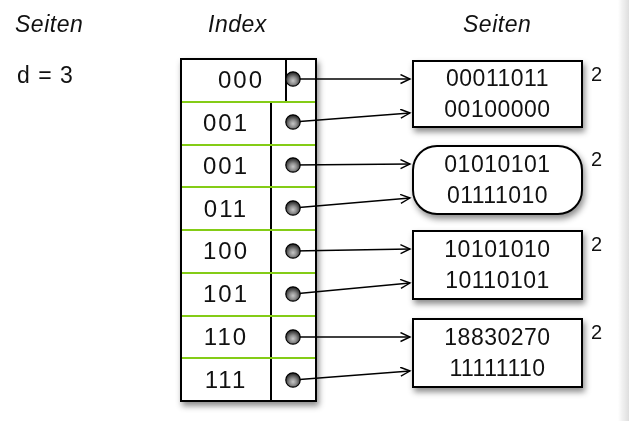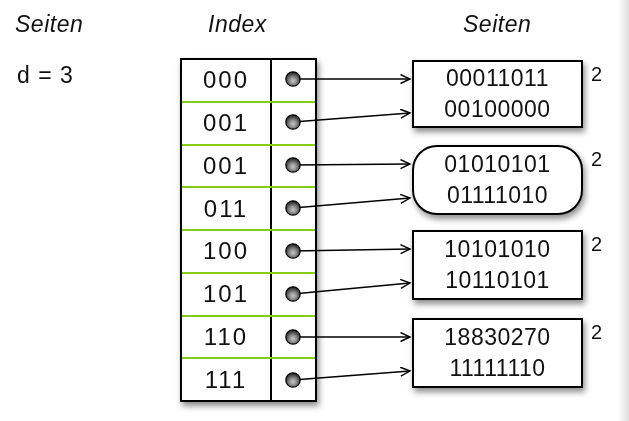--- a/index.html
+++ b/index.html
@@ -29,21 +29,21 @@
     position:absolute;
     left:180px;top:58px;
     width:137px;height:344px;
     box-sizing:border-box;
     border:2.5px solid #000;
     background:#fff;
     box-shadow:2px 4px 6px rgba(0,0,0,0.45);
     display:flex;flex-direction:column;
   }
   .idx-row{flex:1;display:flex;border-top:2px solid #84cc16;}
-  .idx-row:first-child{border-top:none;}
+  .idx-row:first-child{border-top:none;margin-left:15px;}
   .idx-label{
     width:88px;
     border-right:2px solid #000;
     display:flex;align-items:center;justify-content:center;
     font-size:24px;letter-spacing:2px;
   }
   .idx-ptr{flex:1;}
   .page{
     position:absolute;
     left:412px;width:171px;

